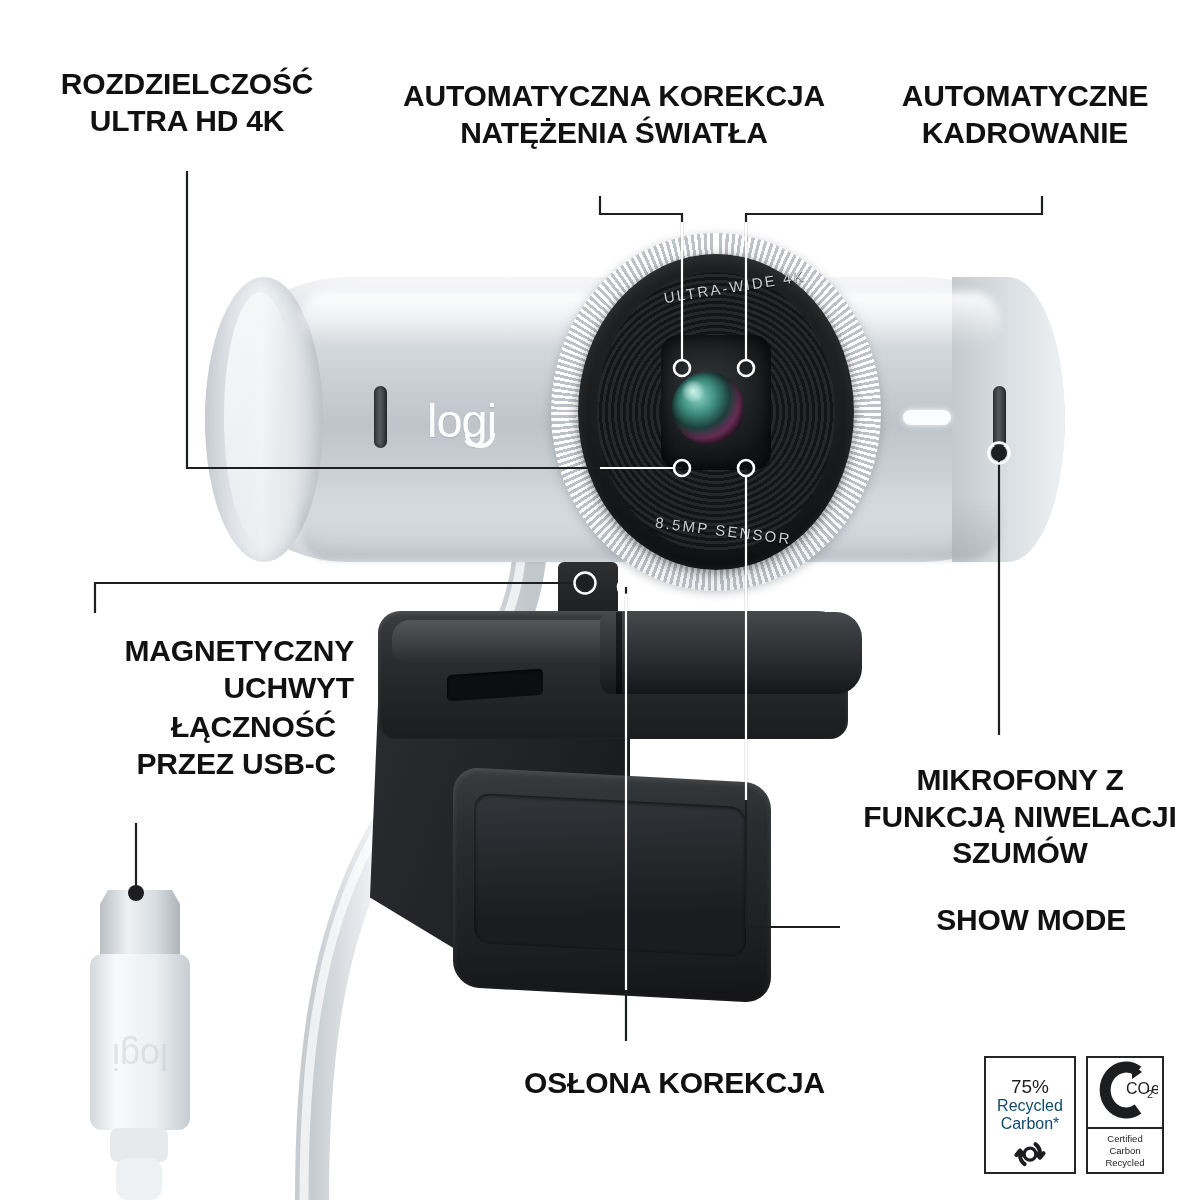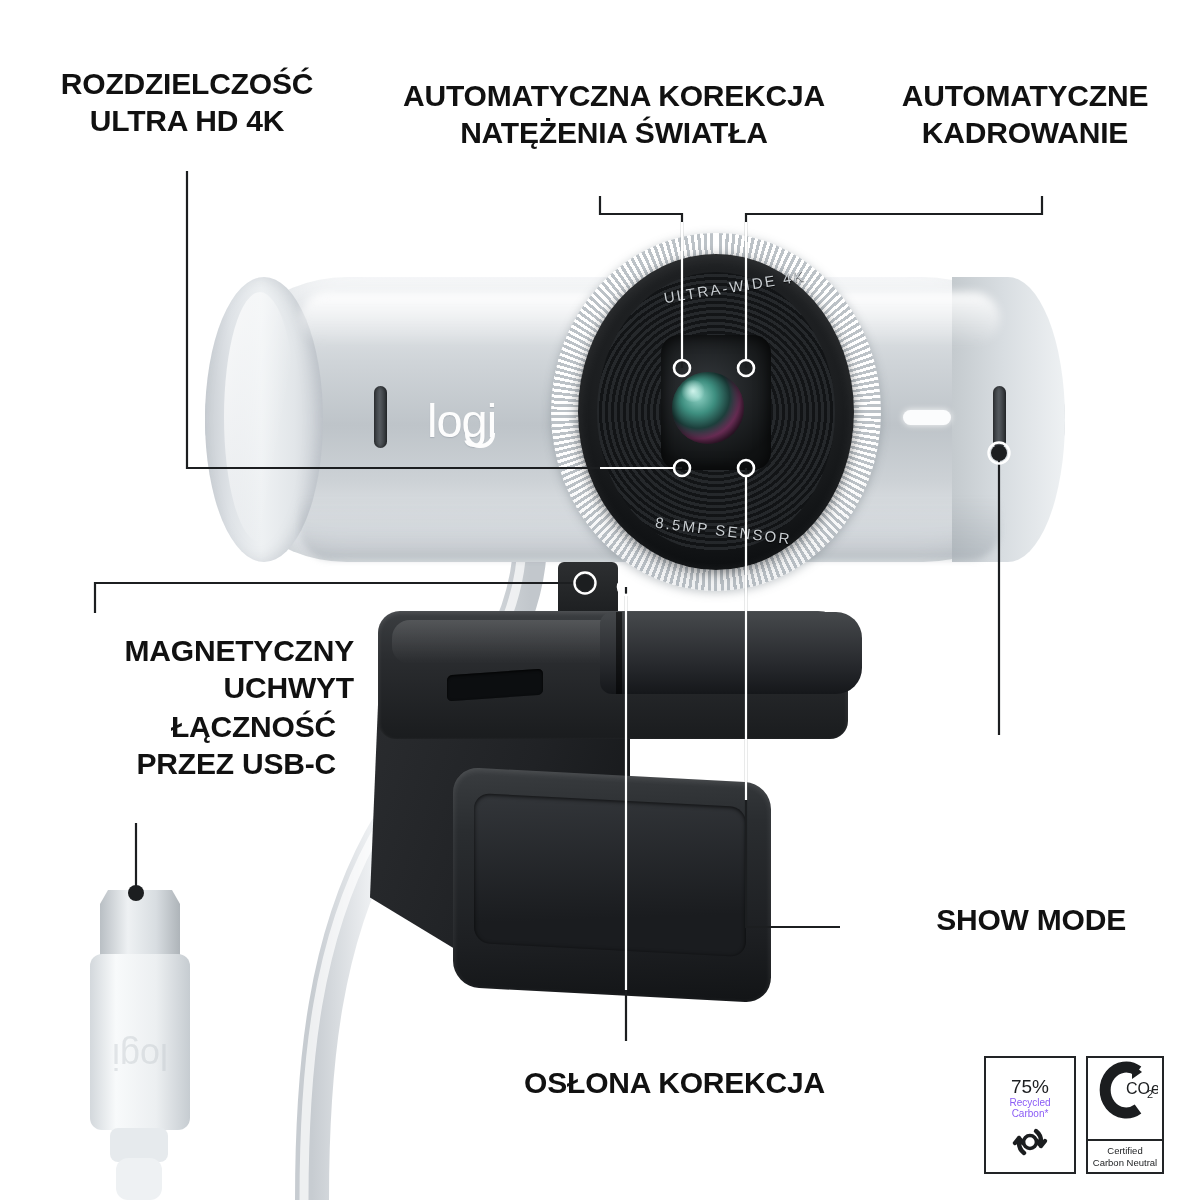--- a/index.html
+++ b/index.html
@@ -326,21 +326,21 @@
     display: flex; flex-direction: column;
     align-items: center; justify-content: flex-start;
     padding-top: 19px;
   }
   #badge-recycled .pct {
     font-family: "Liberation Sans", sans-serif;
     font-size: 19px; color: #1b1d1f; line-height: 1.05;
   }
   #badge-recycled .sub {
     font-family: "Liberation Sans", sans-serif;
-    font-size: 10px; color: #8b5cf6; line-height: 1.12; text-align: center;
+    font-size: 16px; color: #0c4a6e; line-height: 1.12; text-align: center;
   }
   #badge-carbon {
     left: 1086px; top: 1056px;
     width: 78px; height: 118px;
     display: flex; flex-direction: column;
   }
   #badge-carbon .co2 {
     flex: 1 1 auto;
     display: flex; align-items: flex-start; justify-content: center;
   }
@@ -475,20 +475,23 @@
   <div class="callout ctr" style="left:42px;  top:66px;  width:290px;">ROZDZIELCZOŚĆ
 ULTRA HD 4K</div>
   <div class="callout ctr" style="left:388px; top:78px;  width:452px;">AUTOMATYCZNA KOREKCJA
 NATĘŻENIA ŚWIATŁA</div>
   <div class="callout ctr" style="left:880px; top:78px;  width:290px;">AUTOMATYCZNE
 KADROWANIE</div>
   <div class="callout lft" style="left:24px;  top:633px; width:330px;">MAGNETYCZNY
 UCHWYT</div>
   <div class="callout lft" style="left:36px;  top:709px; width:300px;">ŁĄCZNOŚĆ
 PRZEZ USB-C</div>
+  <div class="callout ctr" style="left:850px; top:762px; width:340px;">MIKROFONY Z
+FUNKCJĄ NIWELACJI
+SZUMÓW</div>
   <div class="callout lft" style="left:858px; top:902px; width:260px;margin-left:8px;">SHOW MODE</div>
   <div class="callout lft" style="left:505px; top:1065px;width:320px;">OSŁONA KOREKCJA</div>
 
   <div class="badge" id="badge-recycled">
     <div class="pct">75%</div>
     <div class="sub">Recycled</div>
     <div class="sub">Carbon*</div>
     <svg width="40" height="40" viewBox="0 0 40 40" style="margin-top:3px">
       <path d="M20 4 A16 16 0 0 1 20 36 A16 16 0 0 1 20 4 Z" fill="none"></path>
       <path d="M26 9 A13 13 0 0 1 31 20 L31 24 L35 19 M31 24 L27 19" fill="none" stroke="#1b1d1f" stroke-width="4.4" stroke-linecap="round" stroke-linejoin="round"></path>
@@ -502,17 +505,17 @@
       <svg width="66" height="64" viewBox="0 0 66 64">
         <path d="M46 13 A21 23 0 1 0 46 51" fill="none" stroke="#1b1d1f" stroke-width="11" stroke-linecap="butt"></path>
         <path d="M40 6 L50 14 L40 21" fill="#1b1d1f"></path>
         <text x="34" y="36" font-family="Liberation Sans, sans-serif" font-size="16" fill="#1b1d1f">CO</text>
         <text x="55" y="40" font-family="Liberation Sans, sans-serif" font-size="11" fill="#1b1d1f">2</text>
         <text x="59" y="36" font-family="Liberation Sans, sans-serif" font-size="16" fill="#1b1d1f">e</text>
       </svg>
     </div>
     <div class="cn">
       <div>Certified</div>
-      <div>Carbon Neutral</div>
+      <div>Carbon Recycled</div>
     </div>
   </div>
 
 </div>
 
 </body></html>

